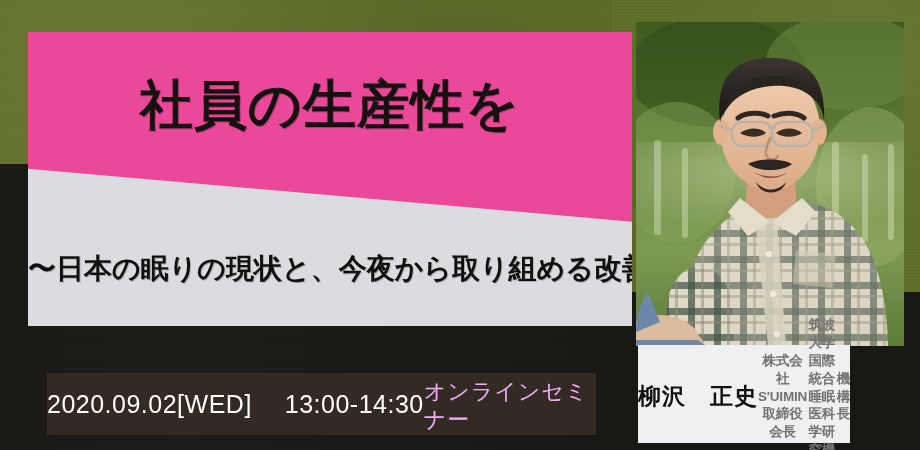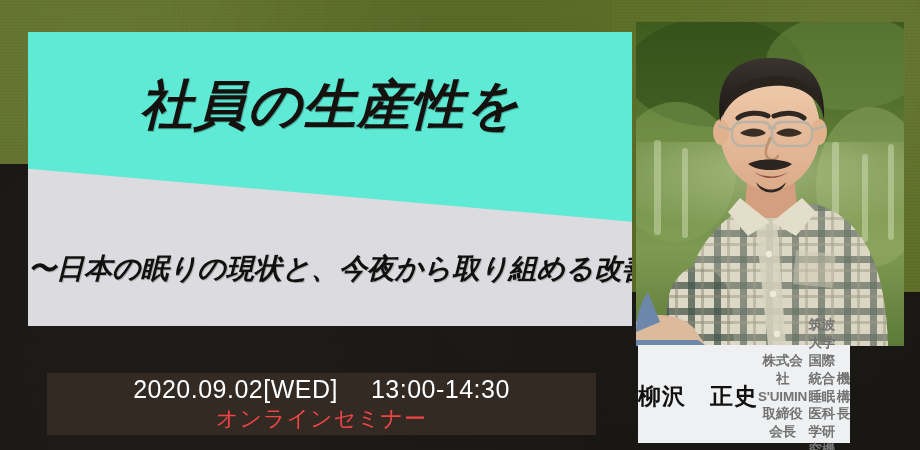--- a/index.html
+++ b/index.html
@@ -67,23 +67,22 @@
     background-image:
       repeating-linear-gradient(0deg, rgba(0,0,0,.05) 0 1px, transparent 1px 3px),
       repeating-linear-gradient(90deg, rgba(255,255,255,.03) 0 1px, transparent 1px 4px);
   }
 
   
   .title-card {
     position: absolute;
     left: 28px; top: 32px;
     width: 604px; height: 294px;
-    background: #5eead4;
+    background: #ec4899;
     overflow: hidden;
-    font-style: italic;
   }
   .card-diagonal {
     position: absolute;
     left: 0; top: 0;
     width: 100%; height: 100%;
     background: #dcdce0;
     clip-path: polygon(0 46.5%, 100% 64.5%, 100% 100%, 0 100%);
   }
   .title-block {
     position: absolute;
@@ -133,34 +132,34 @@
   }
 
   
   .info-panel {
     position: absolute;
     left: 47px; top: 373px;
     width: 549px; height: 62px;
     background: #332a24;
     z-index: 3;
     display: flex;
-    flex-direction: column;
+    flex-direction: row;
     align-items: center;
     justify-content: center;
   }
   .info-date {
     color: #ffffff;
     font-size: 25px;
     font-weight: 400;
     letter-spacing: 0.5px;
     line-height: 1.05;
     white-space: pre;
   }
   .info-format {
-    color: #ef4444;
+    color: #f0abfc;
     font-size: 22px;
     font-weight: 400;
     letter-spacing: 1px;
     line-height: 1.25;
     margin-top: 3px;
   }
 
   
   .photo {
     position: absolute;

